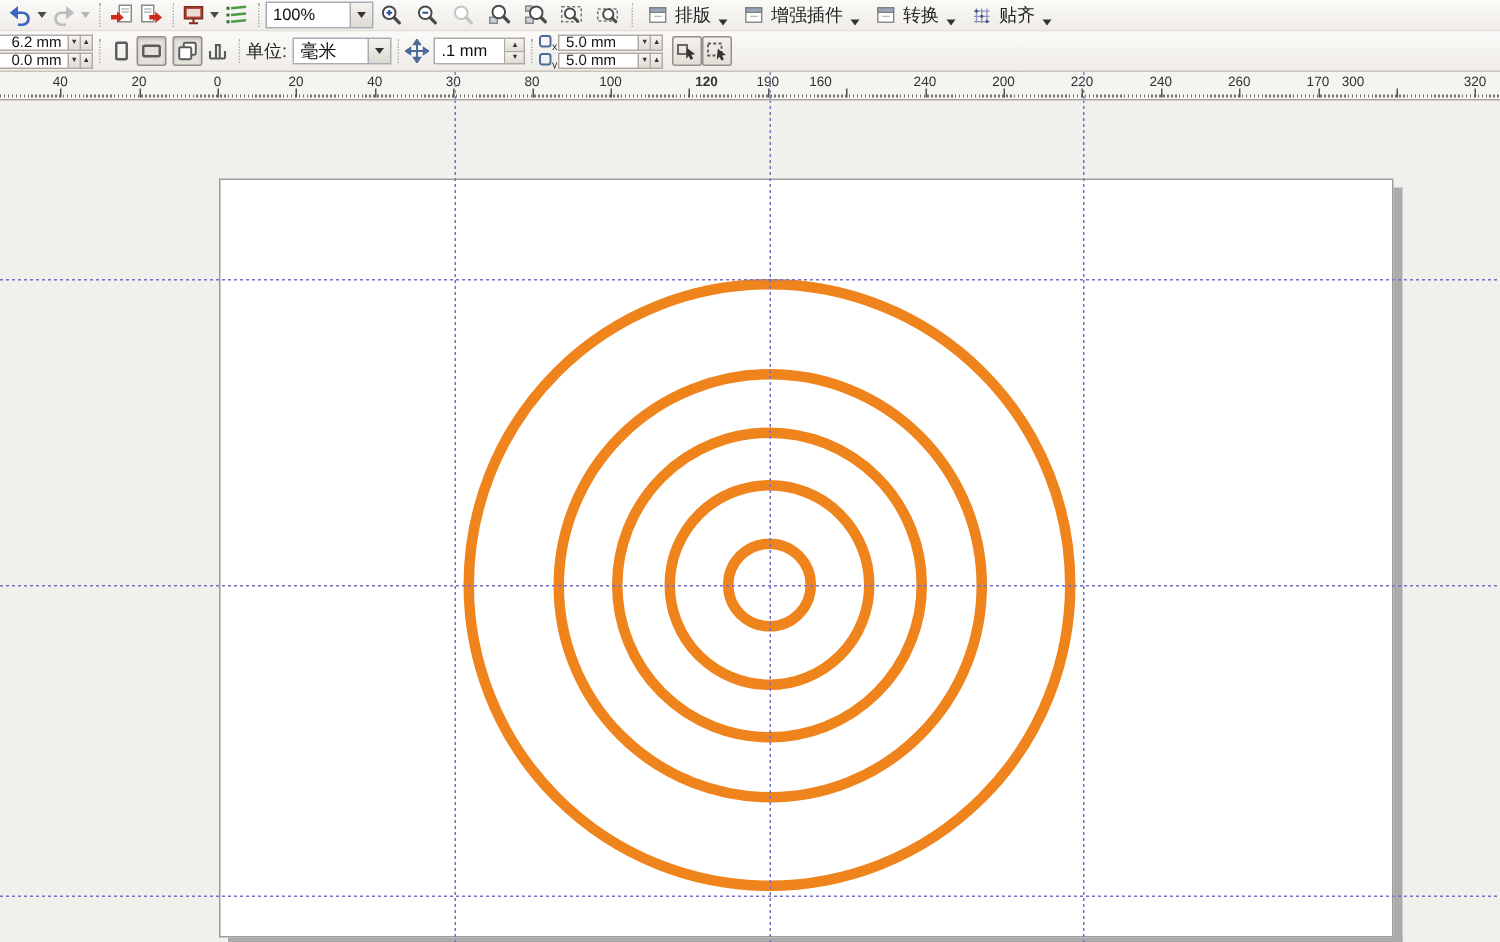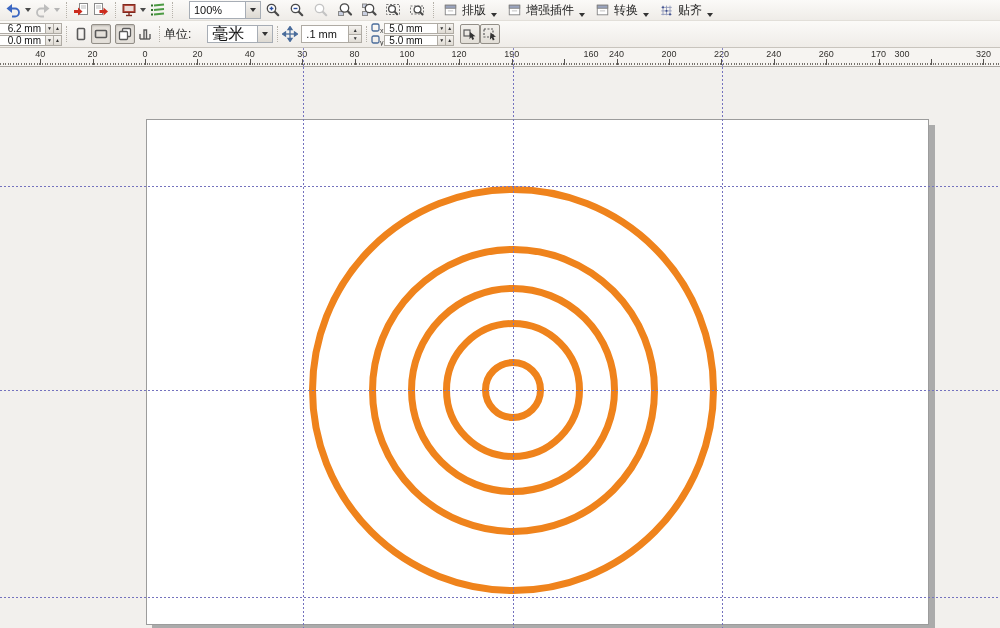--- a/index.html
+++ b/index.html
@@ -20,21 +20,21 @@
   .caret { width:10px; height:19px; display:flex; align-items:center; justify-content:center; flex:none; }
   .caret:after { content:""; border-left:3px solid transparent; border-right:3px solid transparent;
                  border-top:4px solid #4A4A4A; }
   .caret.dis:after { border-top-color:#B5B5B5; }
   .txt-btn { display:flex; align-items:center; gap:4px; padding:0 5px; height:20px;
              font-size:12px; color:#222; flex:none; }
   .txt-btn:after { content:""; border-left:3px solid transparent; border-right:3px solid transparent;
                    border-top:4px solid #333; margin-left:1px; align-self:flex-end; margin-bottom:3px; }
 
   .combo { display:flex; align-items:center; height:18px; background:#fff;
-           border:1px solid #A7ADB5; flex:none;margin-left:12px; }
+           border:1px solid #A7ADB5; flex:none; }
   .combo .combo-text { font-size:11px; padding:0 4px; flex:1; color:#111; }
   .combo .combo-drop { width:15px; height:100%; background:linear-gradient(#F4F2EF,#DDD9D2);
            border-left:1px solid #A7ADB5; display:flex; align-items:center; justify-content:center; }
   .combo .combo-drop:after { content:""; border-left:3px solid transparent; border-right:3px solid transparent;
            border-top:4px solid #333; }
 
   
   .field { background:#fff; border:1px solid #AFABA4; font-size:10px; color:#111;
            display:flex; align-items:center; }
   .spin-pair { display:flex; flex:none; }
@@ -280,21 +280,21 @@
             <path d="M7 13 V4 h2.5 V13"></path>
             <path d="M13 13 V8"></path>
           <path d="M3 13 h10"></path>
         </g>
       </svg>
     </div>
     <div class="tb-sep"></div>
     <span class="pb-label">单位:</span>
     <div style="width:4px;flex:none;"></div>
     <div class="combo" style="width:66px;">
-      <span class="combo-text" style="font-size:16px">毫米</span>
+      <span class="combo-text" style="font-size:12px">毫米</span>
       <span class="combo-drop"></span>
     </div>
     <div class="tb-sep"></div>
     <svg width="16" height="16" viewBox="0 0 16 16" style="flex:none">
       <g stroke="#4A6C9B" stroke-width="1.3" fill="#4A6C9B">
         <line x1="8" y1="3" x2="8" y2="13"></line>
           <line x1="3" y1="8" x2="13" y2="8"></line>
         <polygon points="8,0.5 6,3.5 10,3.5"></polygon>
           <polygon points="8,15.5 6,12.5 10,12.5"></polygon>
         <polygon points="0.5,8 3.5,6 3.5,10"></polygon>
@@ -364,25 +364,25 @@
       <div class="ruler-num" style="left: 197.4px;">20</div>
       <div class="ruler-tick" style="left: 197.4px;"></div>
       <div class="ruler-num" style="left: 249.8px;">40</div>
       <div class="ruler-tick" style="left: 249.8px;"></div>
       <div class="ruler-num" style="left: 302.2px;">30</div>
       <div class="ruler-tick" style="left: 302.2px;"></div>
       <div class="ruler-num" style="left: 354.6px;">80</div>
       <div class="ruler-tick" style="left: 354.6px;"></div>
       <div class="ruler-num" style="left: 407px;">100</div>
       <div class="ruler-tick" style="left: 407px;"></div>
-      <div class="ruler-num" style="left: 459px;">120</div>
+      <div class="ruler-num" style="left: 471px; font-weight: bold;">120</div>
       <div class="ruler-tick" style="left: 459.4px;"></div>
       <div class="ruler-num" style="left: 511.8px;">190</div>
       <div class="ruler-tick" style="left: 511.8px;"></div>
-      <div class="ruler-num" style="left: 591px;">160</div>
+      <div class="ruler-num" style="left: 547px;">160</div>
       <div class="ruler-tick" style="left: 564.2px;"></div>
       <div class="ruler-num" style="left: 616.6px;">240</div>
       <div class="ruler-tick" style="left: 616.6px;"></div>
       <div class="ruler-num" style="left: 669px;">200</div>
       <div class="ruler-tick" style="left: 669px;"></div>
       <div class="ruler-num" style="left: 721.4px;">220</div>
       <div class="ruler-tick" style="left: 721.4px;"></div>
       <div class="ruler-num" style="left: 773.8px;">240</div>
       <div class="ruler-tick" style="left: 773.8px;"></div>
       <div class="ruler-num" style="left: 826.2px;">260</div>

